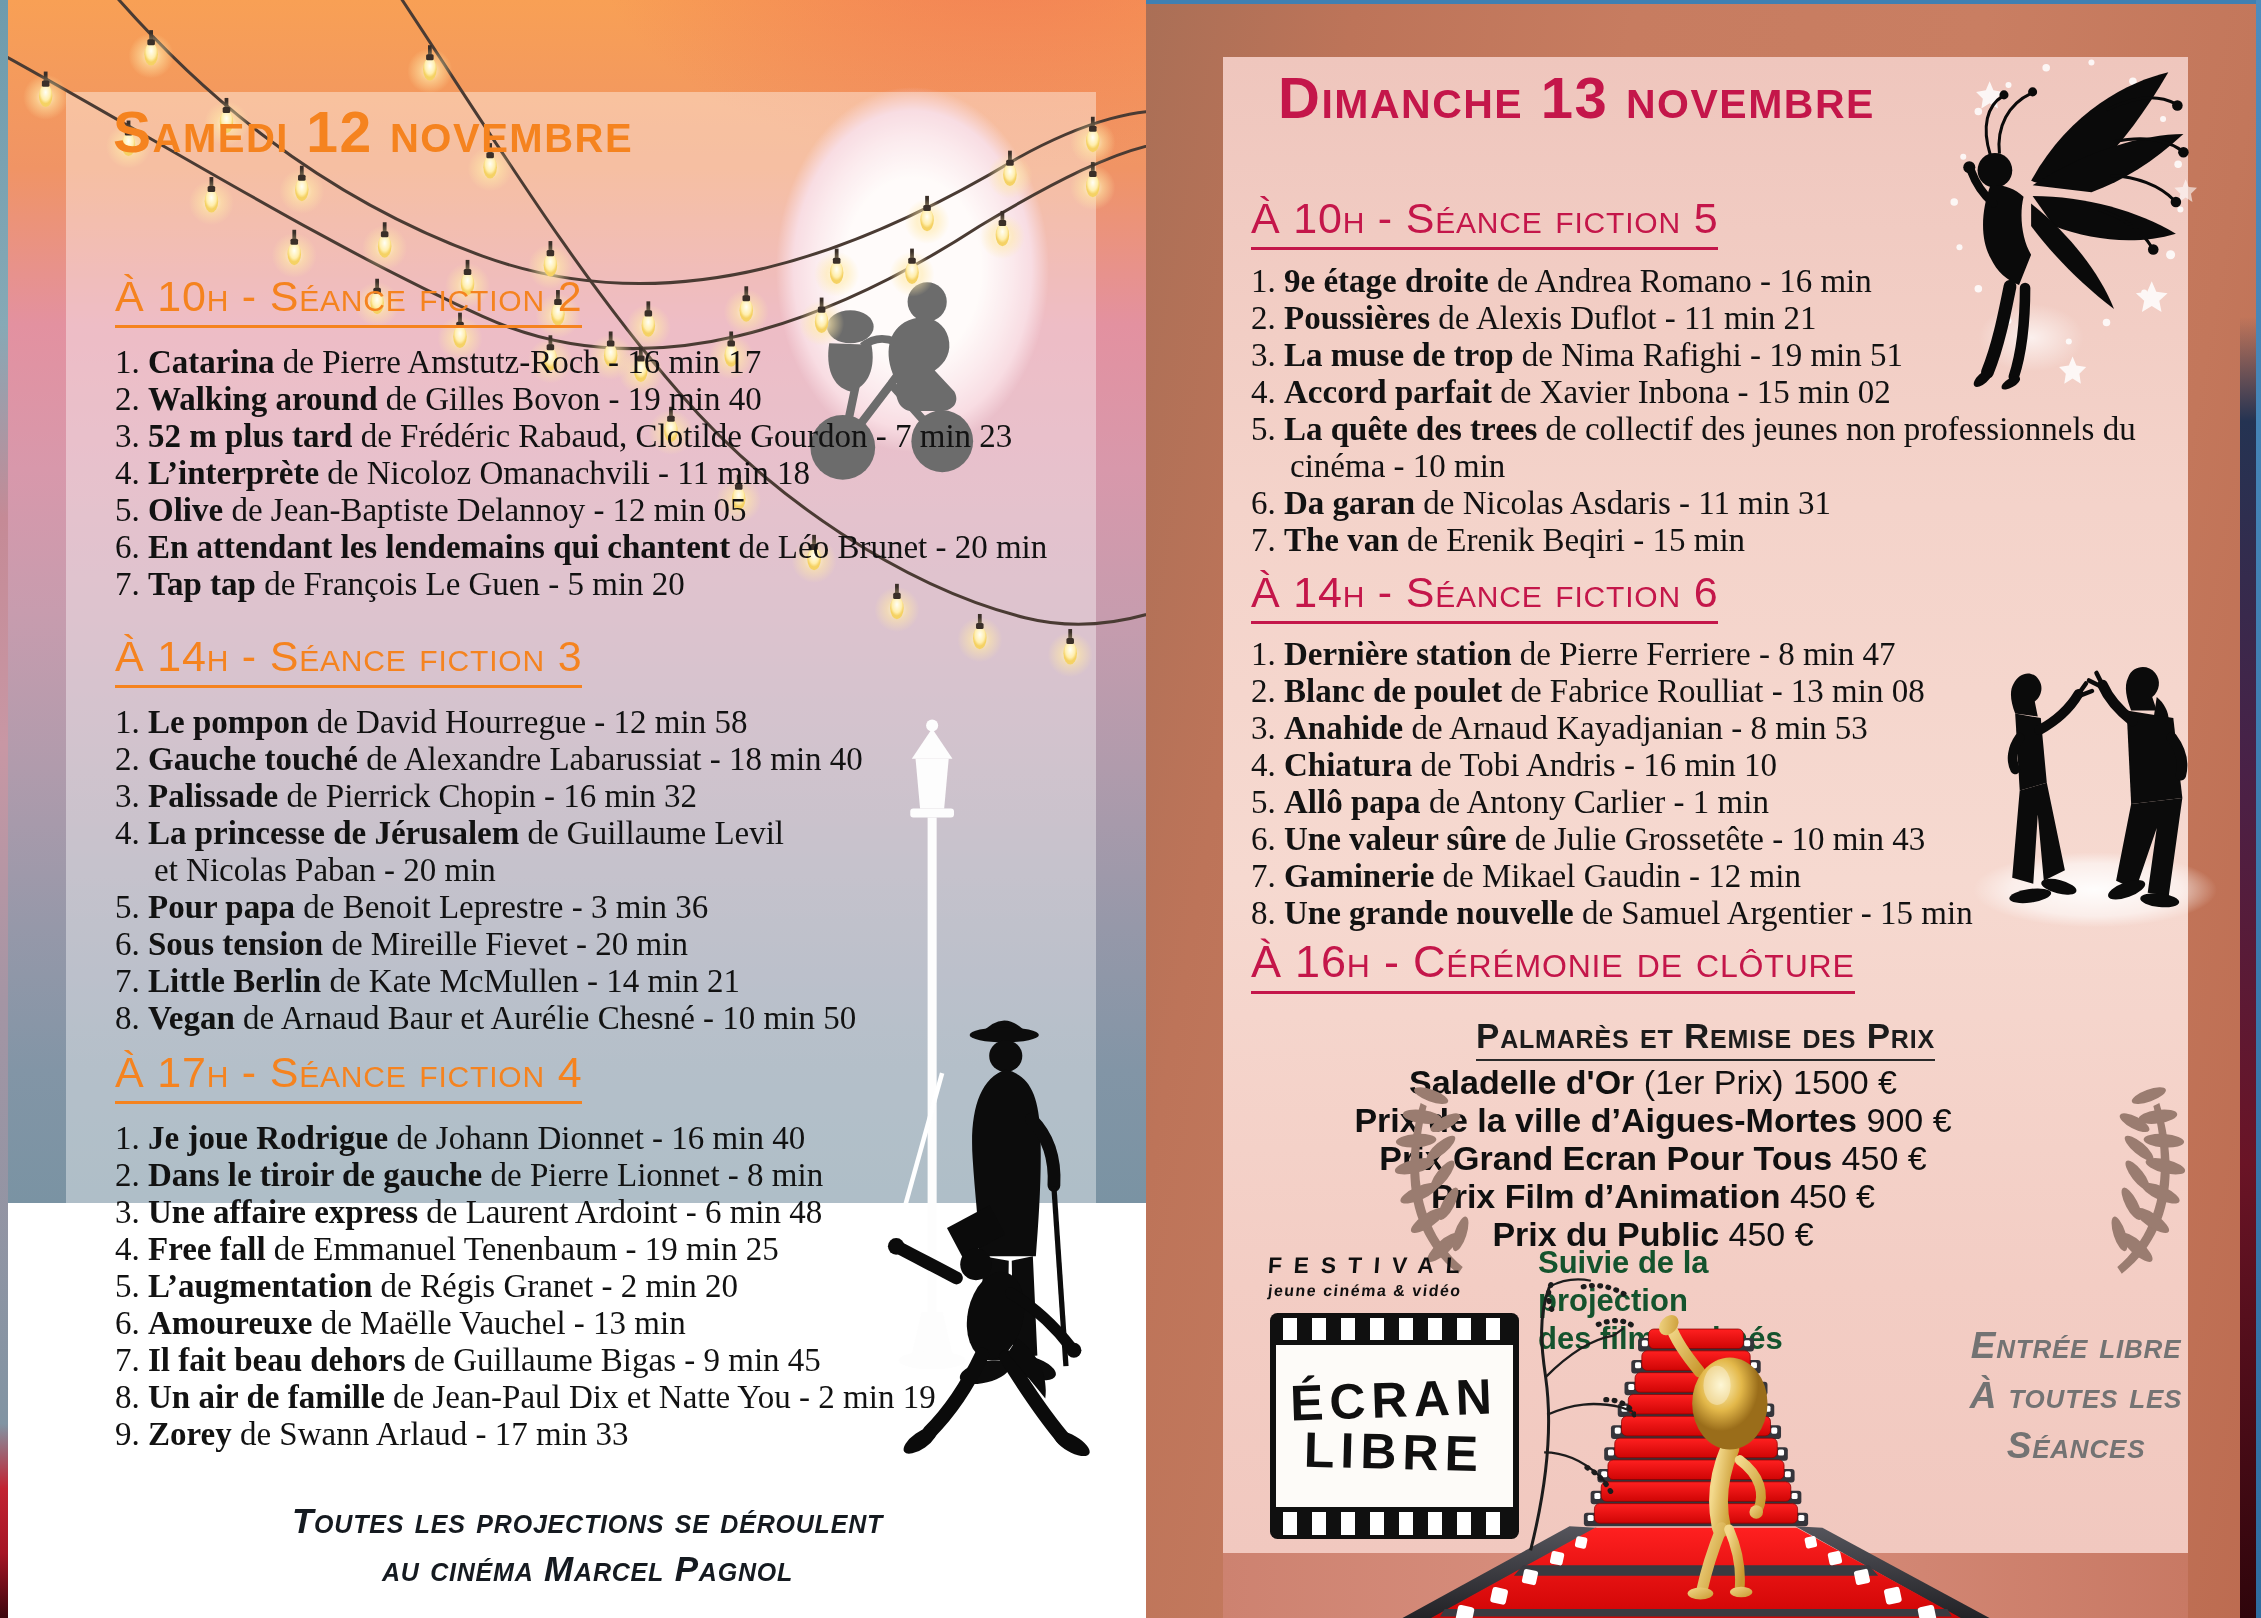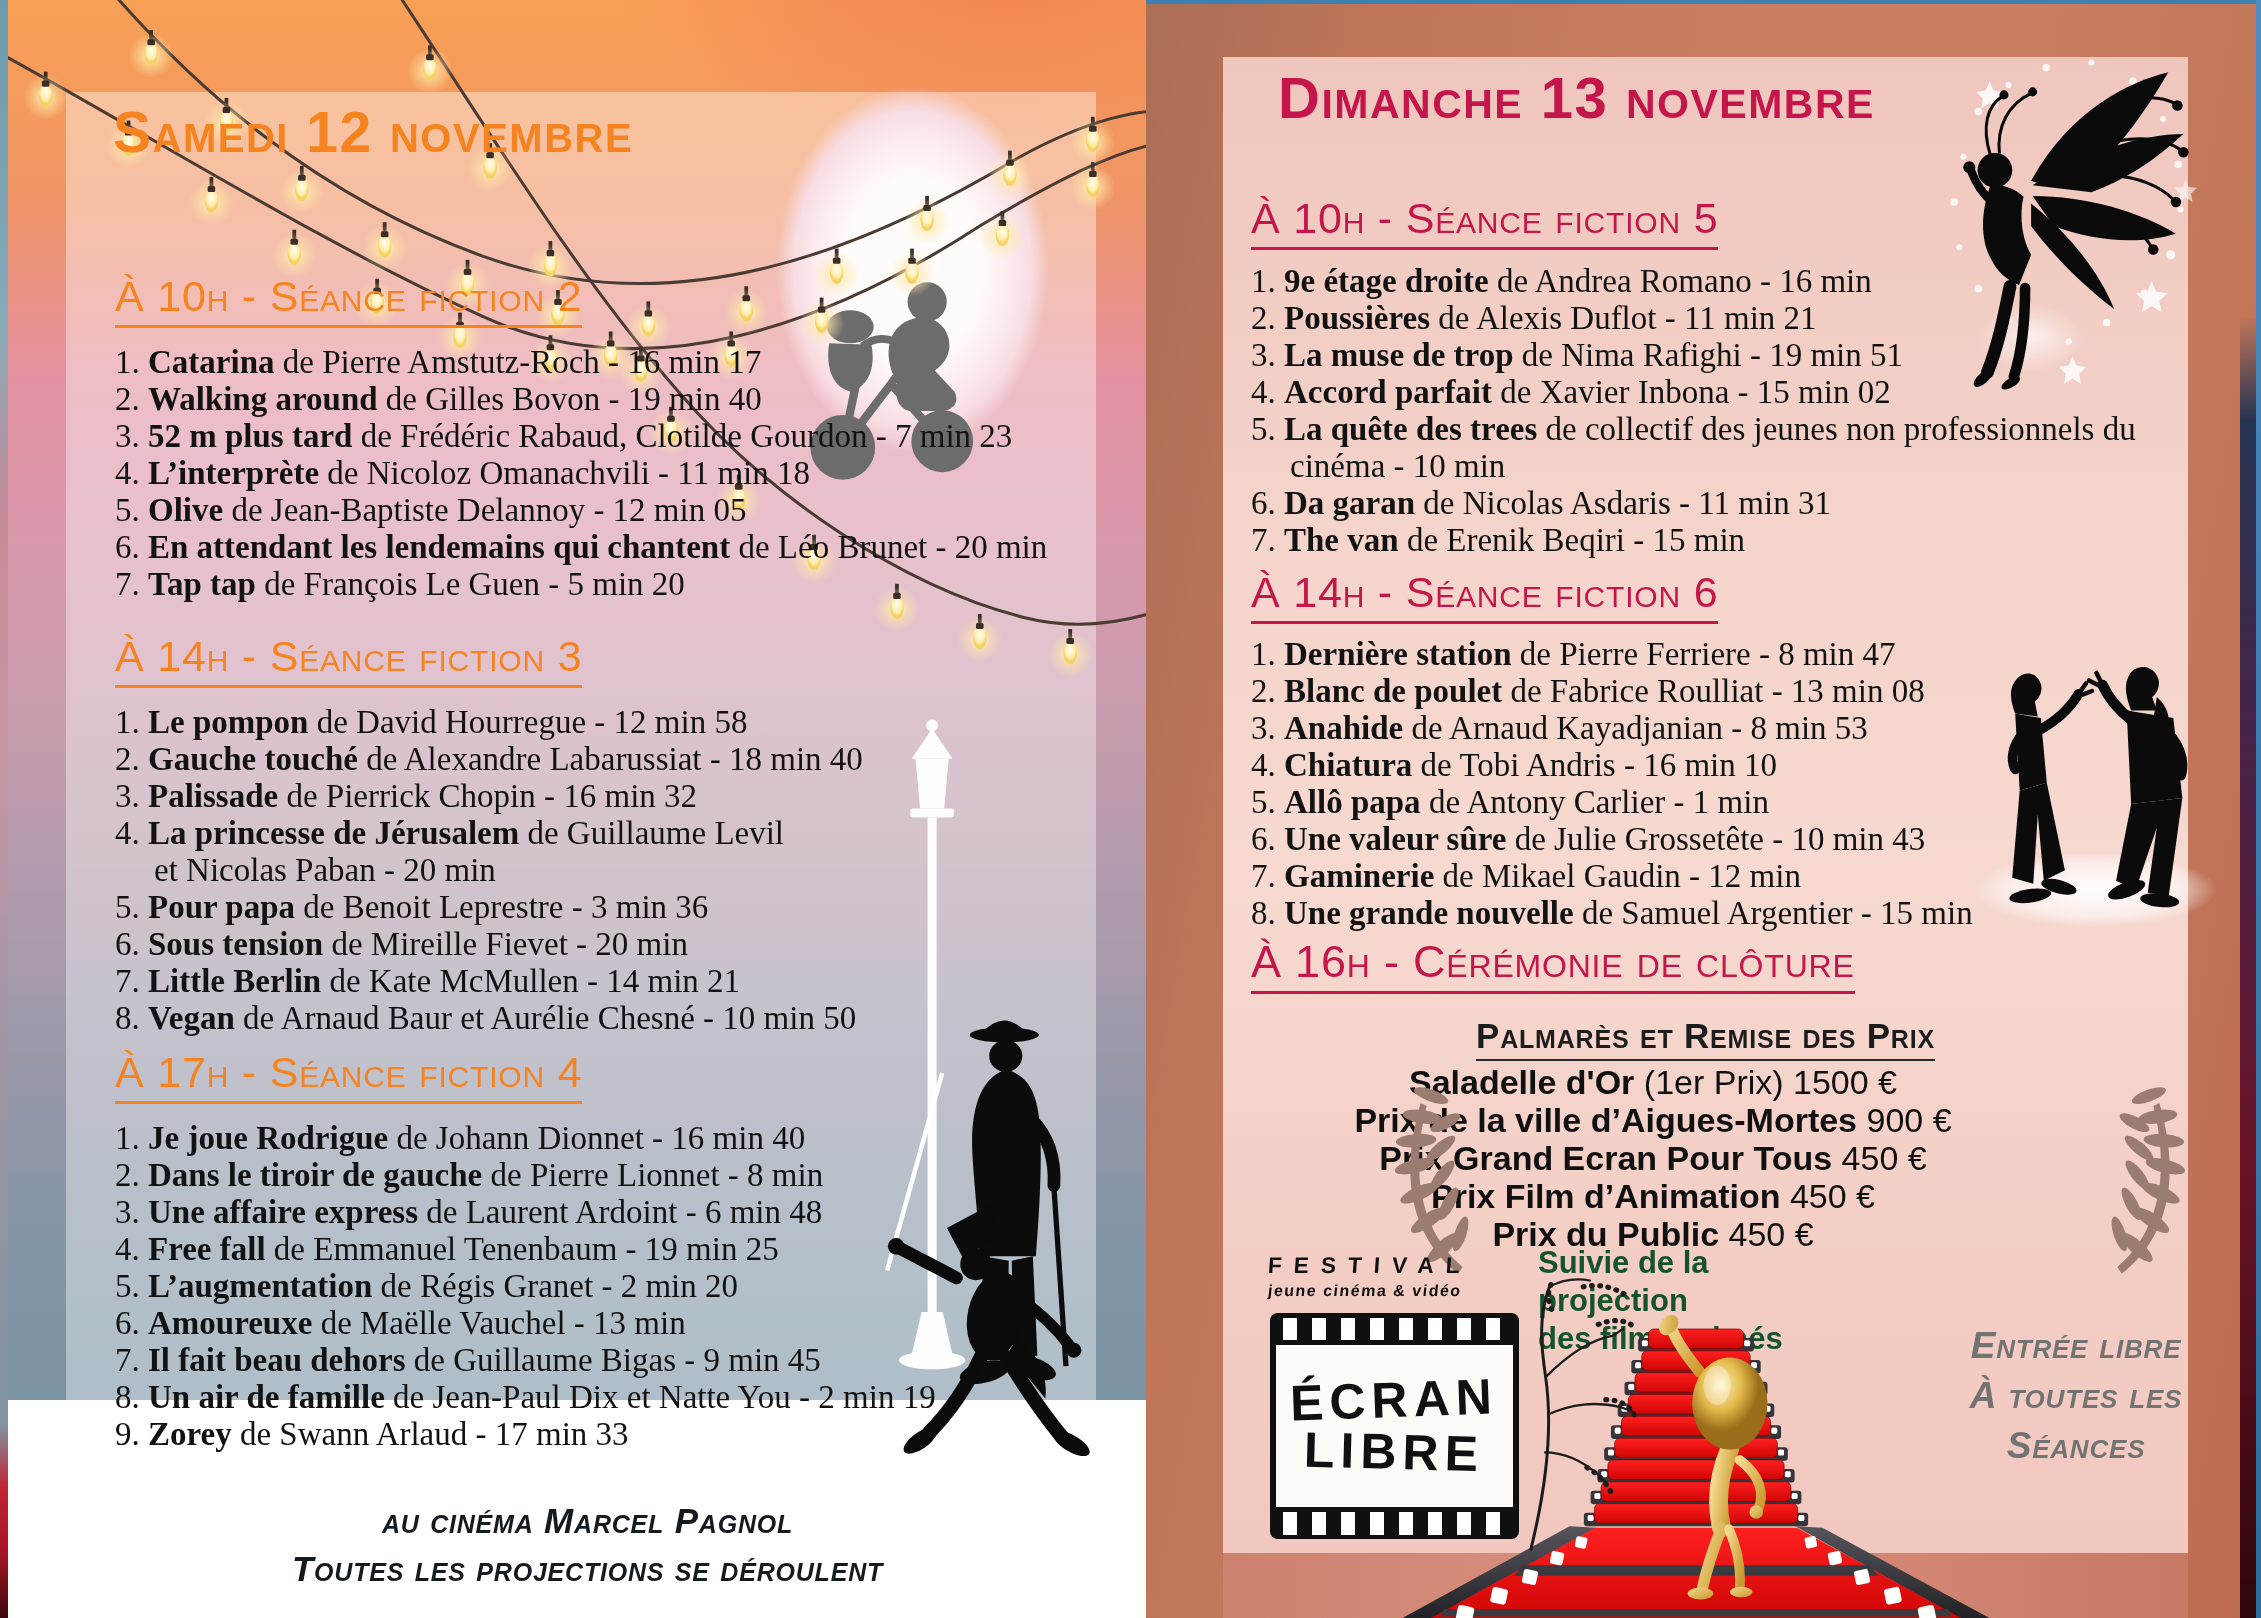--- a/index.html
+++ b/index.html
@@ -1,21 +1,21 @@
 <!DOCTYPE html>
 <html style="font-size:12px"><head>
 <meta charset="utf-8">
 <style>
   html,body{margin:0;padding:0}
   #root{position:relative;width:2261px;height:1618px;overflow:hidden;background:#fff;
         font-family:"Liberation Sans",sans-serif}
   .abs{position:absolute}
 
   
-  .page-left{left:0;top:0;width:1146px;height:1400px;
+  .page-left{left:0;top:0;width:1146px;height:1203px;
     background:
       radial-gradient(678px 392px at 88% -6%, rgba(236,92,84,.52), rgba(236,92,84,0) 62%),
       linear-gradient(180deg,#f8a055 0%,#f09465 14%,#e391a0 27%,#d898ab 39%,
                       #c79cae 51%,#b09bac 64%,#9698a9 77%,#8295a6 89%,#7a93a3 100%);}
   .left-edge{left:0;top:0;width:7.5px;height:1618px;
     background:linear-gradient(180deg,#6e9bac 0%,#86a9b6 20%,#c58a96 32%,#c897a4 46%,
       #a495a4 62%,#8194a3 88%,#c22332 92%,#a51525 96%,#3c070e 100%);}
   .panel-left{left:66px;top:92px;width:1030px;height:1359px;background:rgba(255,255,255,.40);}
   .moon{left:776px;top:87px;width:273px;height:365px;border-radius:50%;
     background:radial-gradient(closest-side,#fff9f7 50%,#f9dde2 72%,#f4c6d0 87%,rgba(244,198,208,0) 100%);}
@@ -237,22 +237,22 @@
         <circle cx="300" cy="376" r="10" stroke="none"></circle>
         <path d="M178 382 C160 420 138 455 108 485" fill="none" stroke-width="19" stroke-linecap="round"></path>
         <ellipse cx="96" cy="496" rx="26" ry="11" transform="rotate(-35 96 496)" stroke="none"></ellipse>
         <path d="M210 385 C235 425 258 460 285 492" fill="none" stroke-width="19" stroke-linecap="round"></path>
         <ellipse cx="297" cy="500" rx="27" ry="11" transform="rotate(30 297 500)" stroke="none"></ellipse>
         <path d="M225 360 C252 380 266 408 262 440 C244 418 226 396 212 380 Z" stroke="none"></path>
       </g>
     </svg>
 
     <div class="abs footer-left">
+      <div>Toutes les projections se déroulent</div>
       <div>au cinéma Marcel Pagnol</div>
-      <div>Toutes les projections se déroulent</div>
     </div>
 
     <div class="abs left-edge"></div>
   </div>
 
   <div class="abs page-right"></div>
   <div class="abs panel-right"></div>
   <div class="abs below-panel"></div>
 
   <div class="abs page-title page-title-right">Dimanche 13 novembre</div>

